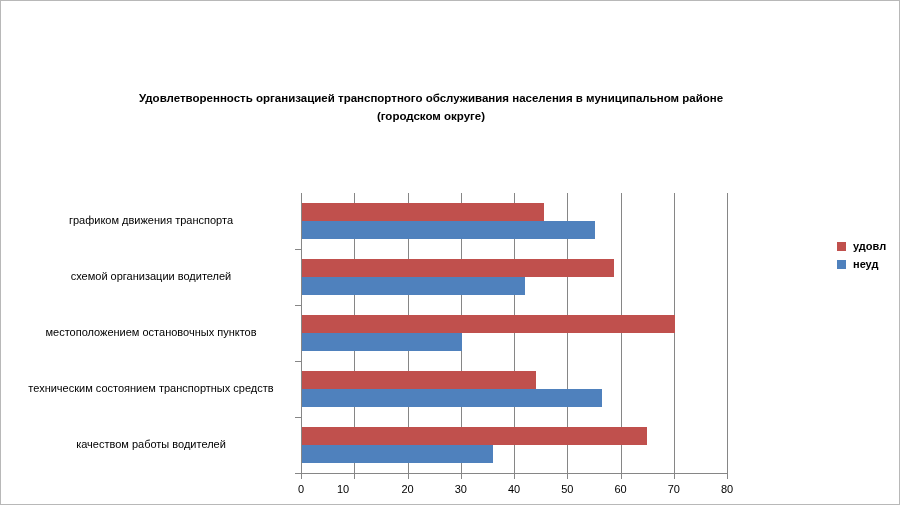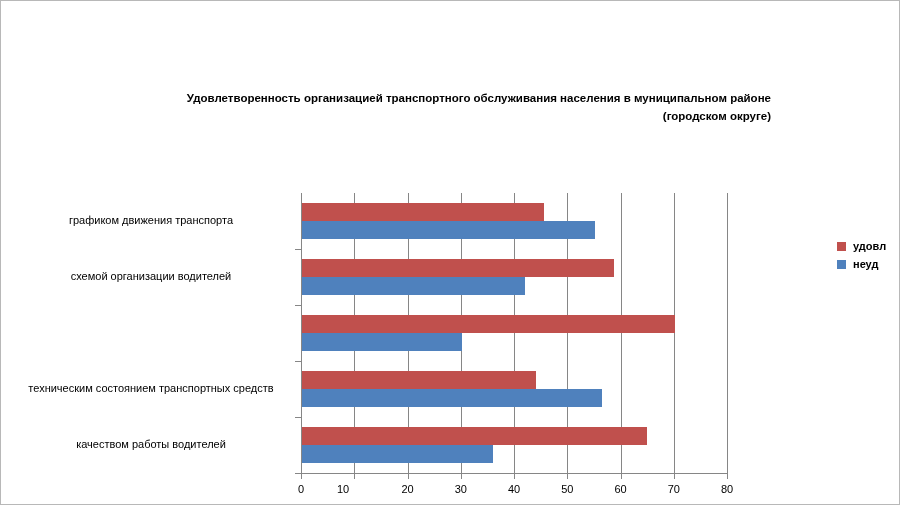--- a/index.html
+++ b/index.html
@@ -19,21 +19,21 @@
     box-sizing: border-box;
     overflow: hidden;
   }
 
   
   #chart-title {
     position: absolute;
     left: 90px;
     top: 88px;
     width: 680px;
-    text-align: right;
+    text-align: center;
     font-size: 11.5px;
     font-weight: bold;
     color: #000000;
     line-height: 18px;
   }
   #chart-title .line2 { display: block; }
 
   
   #plot-area {
     position: absolute;
@@ -150,20 +150,21 @@
 <div id="screen">
 
   <div id="chart-title">
     <span>Удовлетворенность организацией транспортного обслуживания населения в муниципальном районе</span>
     <span class="line2">(городском округе)</span>
   </div>
 
   <div id="cat-labels">
       <div class="cat-label" style="top: 213px;">графиком движения транспорта</div>
       <div class="cat-label" style="top: 269px;">схемой организации водителей</div>
+      <div class="cat-label" style="top: 325px;">местоположением остановочных пунктов</div>
       <div class="cat-label" style="top: 381px;">техническим состоянием транспортных средств</div>
       <div class="cat-label" style="top: 437px;">качеством работы водителей</div>
     </div>
 
   <div id="plot-area">
       <div class="gridline" style="left: 0px;"></div>
       <div class="gridline" style="left: 53.25px;"></div>
       <div class="gridline" style="left: 106.5px;"></div>
       <div class="gridline" style="left: 159.75px;"></div>
       <div class="gridline" style="left: 213px;"></div>

